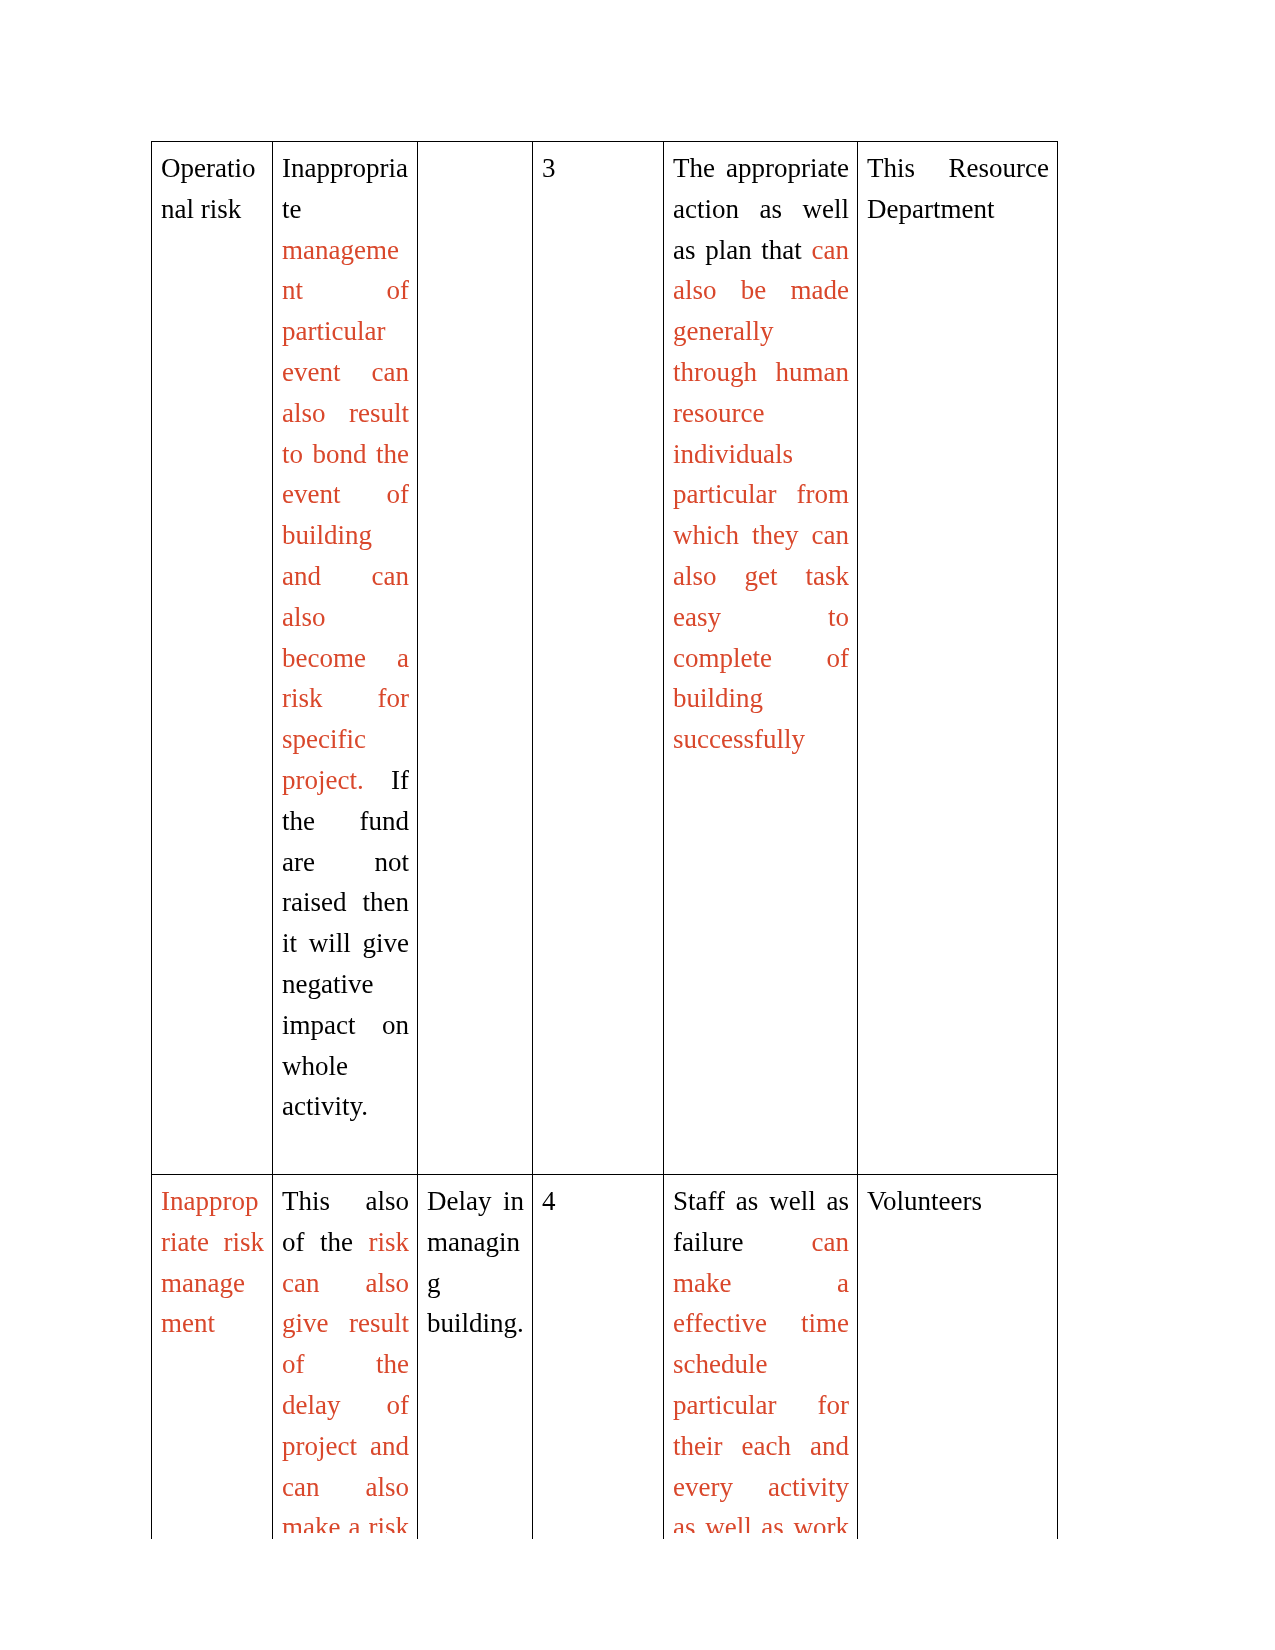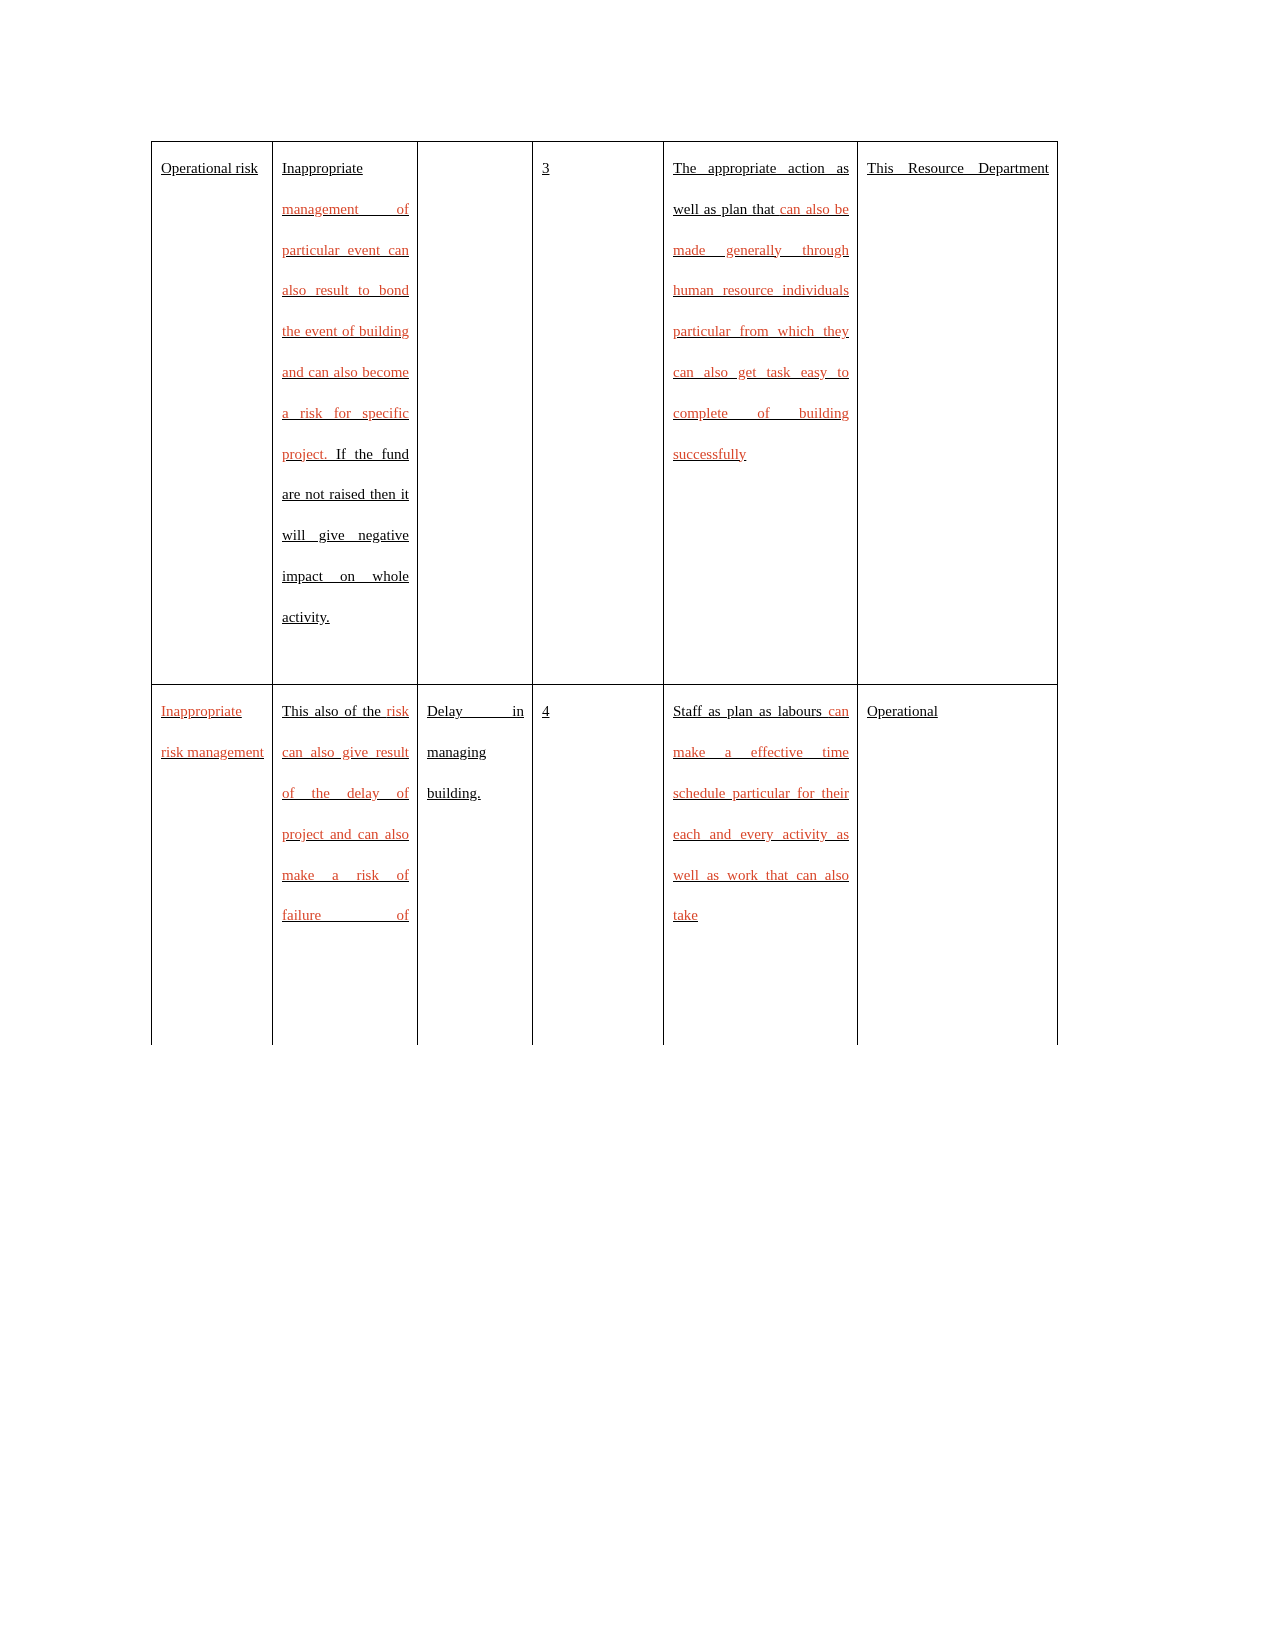--- a/index.html
+++ b/index.html
@@ -31,29 +31,28 @@
     top: 141px;
     width: 906px;
     border-collapse: collapse;
     table-layout: fixed;
   }
 
   .risk-table td {
     border: 1.3px solid #000000;
     vertical-align: top;
     padding: 6px 8px 6px 9px;
-    font-size: 15px;
+    font-size: 27px;
     line-height: 40.8px;
     text-align: justify;
     text-justify: inter-word;
     font-family: "Liberation Serif", "DejaVu Serif", serif;
     word-break: break-word;
     overflow-wrap: break-word;
     hyphens: none;
-    text-decoration: underline;
   }
 
   
   .col-1 { width: 121px; }
   .col-2 { width: 145px; }
   .col-3 { width: 115px; }
   .col-4 { width: 131px; }
   .col-5 { width: 194px; }
   .col-6 { width: 200px; }
 
@@ -135,27 +134,27 @@
           </div>
         </td>
         <td class="col-4">
           <div class="clip-wrap">
             <p class="cell-noj"><span class="blk">4</span></p>
           </div>
         </td>
         <td class="col-5">
           <div class="clip-wrap">
             <p class="cell-para">
-              <span class="blk">Staff as plan as labours </span><span class="red">can make a effective time schedule particular for their each and every activity as well as work that can also take</span><span class="blk"></span>
+              <span class="blk">Staff as well as failure </span><span class="red">can make a effective time schedule particular for their each and every activity as well as work that can also take</span><span class="blk"></span>
             </p>
           </div>
         </td>
         <td class="col-6">
           <div class="clip-wrap">
-            <p class="cell-para"><span class="blk">Operational</span></p>
+            <p class="cell-para"><span class="blk">Volunteers</span></p>
           </div>
         </td>
       </tr>
 
     </tbody>
   </table>
 
 </div>
 
 </body></html>

